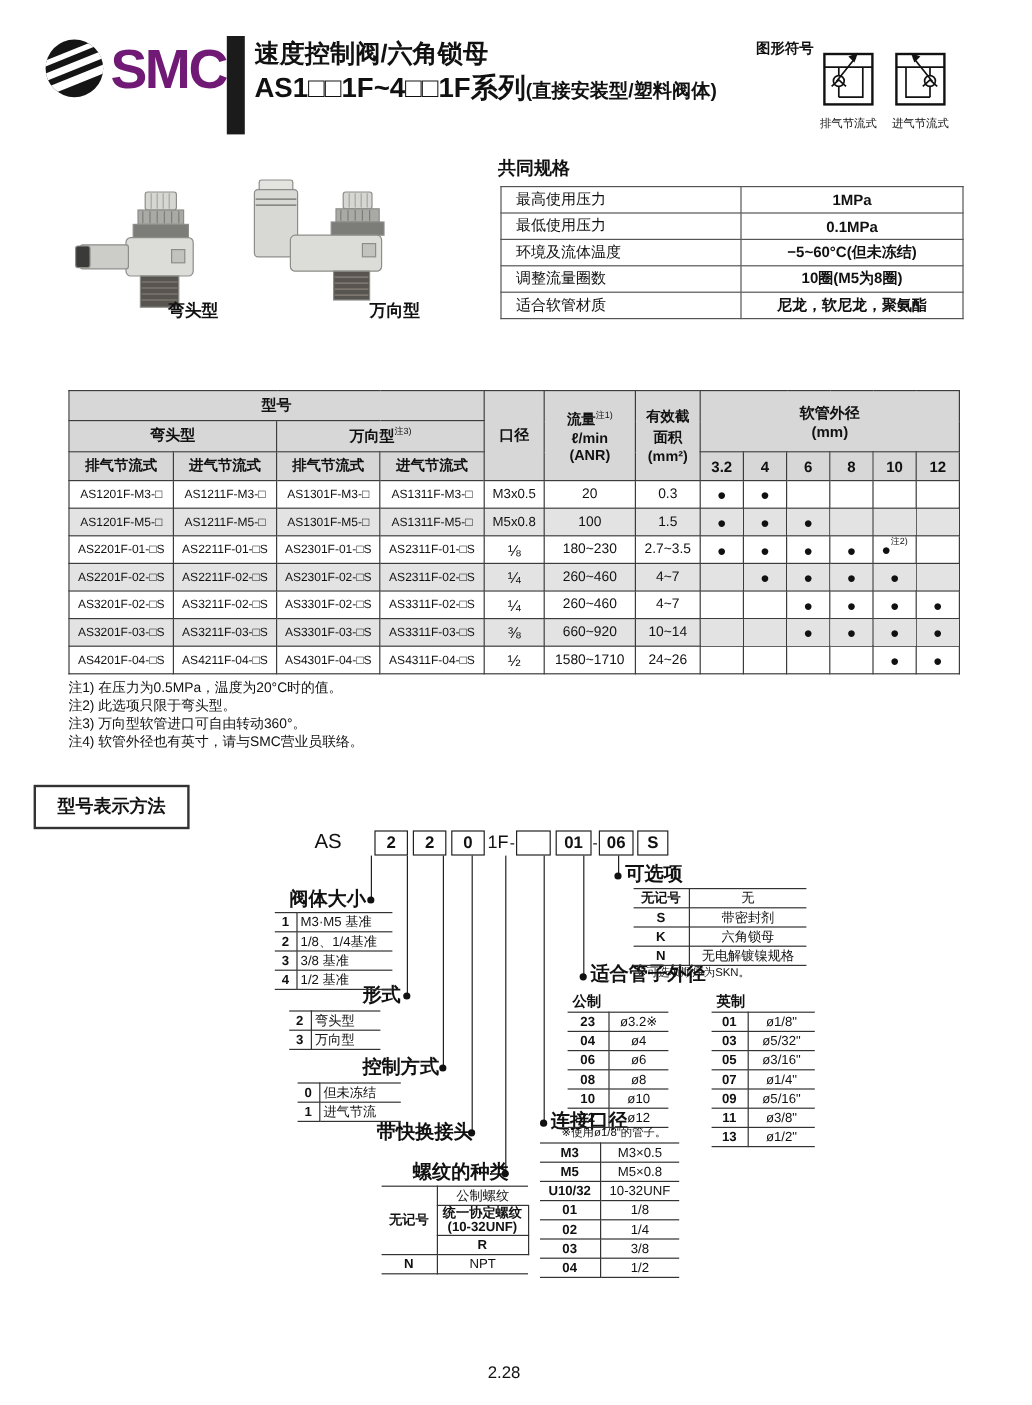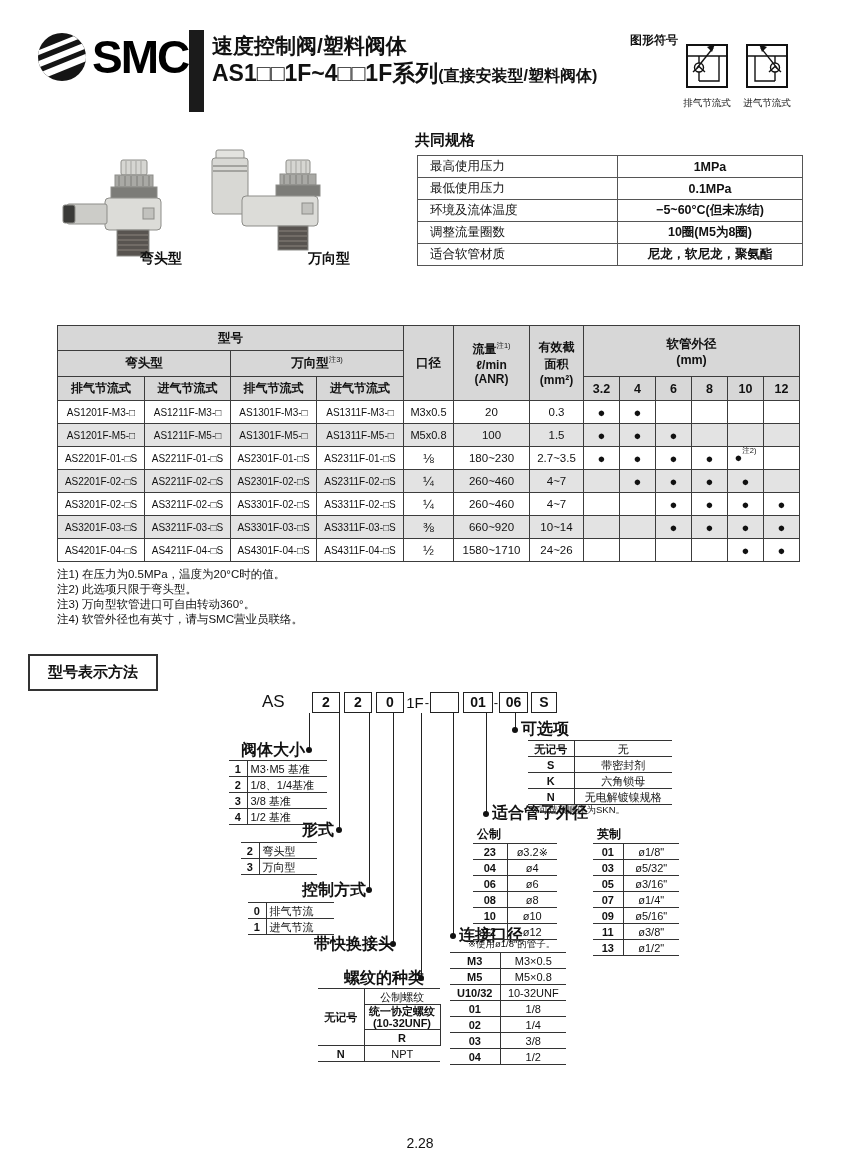--- a/index.html
+++ b/index.html
@@ -2,21 +2,21 @@
 <html style="--hdr: #d7d7d7; --shade: #e3e3e3;"><head>
 <meta charset="utf-8">
 <style>
   html,body{margin:0;padding:0;background:#f2f2f2;}
   .page{position:relative;width:860px;height:1171px;background:#ffffff;
         font-family:"Liberation Sans","DejaVu Sans",sans-serif;color:#111;overflow:hidden;}
   .abs{position:absolute;}
 
   
   .logo{left:36px;top:30px;display:flex;align-items:center;gap:4px;}
-  .logo-text{font-size:46px;font-weight:900;letter-spacing:-2px;color:#000000;}
+  .logo-text{font-size:46px;font-weight:900;letter-spacing:-2px;color:#701a75;}
   .vbar{left:189px;top:30px;width:15px;height:82px;background:#1b1b1b;}
   .title{left:212px;top:33px;line-height:1.25;white-space:nowrap;}
   .t1{font-size:21px;font-weight:bold;}
   .t2{font-size:23px;font-weight:bold;}
   .t2 .sub{font-size:16px;}
   .gs-label{left:630px;top:32px;font-size:12px;font-weight:bold;}
   .sym{width:46px;height:50px;}
   .sym-cap{font-size:9.5px;width:62px;text-align:center;}
 
   
@@ -82,21 +82,21 @@
       <g clip-path="url(#gc)" transform="rotate(-22 26 26)">
         <rect x="-8" y="11" width="70" height="4.5" fill="#fff"></rect>
         <rect x="-8" y="21" width="70" height="6" fill="#fff"></rect>
         <rect x="-8" y="32" width="70" height="7" fill="#fff"></rect>
       </g>
     </svg>
     <span class="logo-text">SMC</span>
   </div>
   <div class="abs vbar"></div>
   <div class="abs title">
-    <div class="t1">速度控制阀/塑料阀体</div>
+    <div class="t1">速度控制阀/六角锁母</div>
     <div class="t2"><span>AS1□□1F~4□□1F系列</span><span class="sub">(直接安装型/塑料阀体)</span></div>
   </div>
 
   <div class="abs gs-label">图形符号</div>
   <svg class="abs sym" style="left:684px;top:42px;" viewBox="0 0 46 50">
     <g fill="none" stroke="#111" stroke-width="1.4">
       <rect x="3" y="3" width="40" height="42" stroke-width="2"></rect>
       <path d="M3,14 H43"></path>
       <path d="M13,26 L29,6"></path>
       <path d="M15,14 V21"></path>
@@ -440,21 +440,21 @@
       </tbody>
     </table>
   <table class="mini" id="control-table" style="left:248px;top:902px;">
     <colgroup>
         <col style="width:18px">
         <col style="width:68px">
       </colgroup>
       <tbody>
         <tr>
           <td>0</td>
-          <td>排气节流</td>
+          <td>但未冻结</td>
         </tr>
         <tr>
           <td>1</td>
           <td>进气节流</td>
         </tr>
       </tbody>
     </table>
   <table class="mini cdesc" id="thread-table" style="left:318px;top:988px;">
     <colgroup>
         <col style="width:46px">

